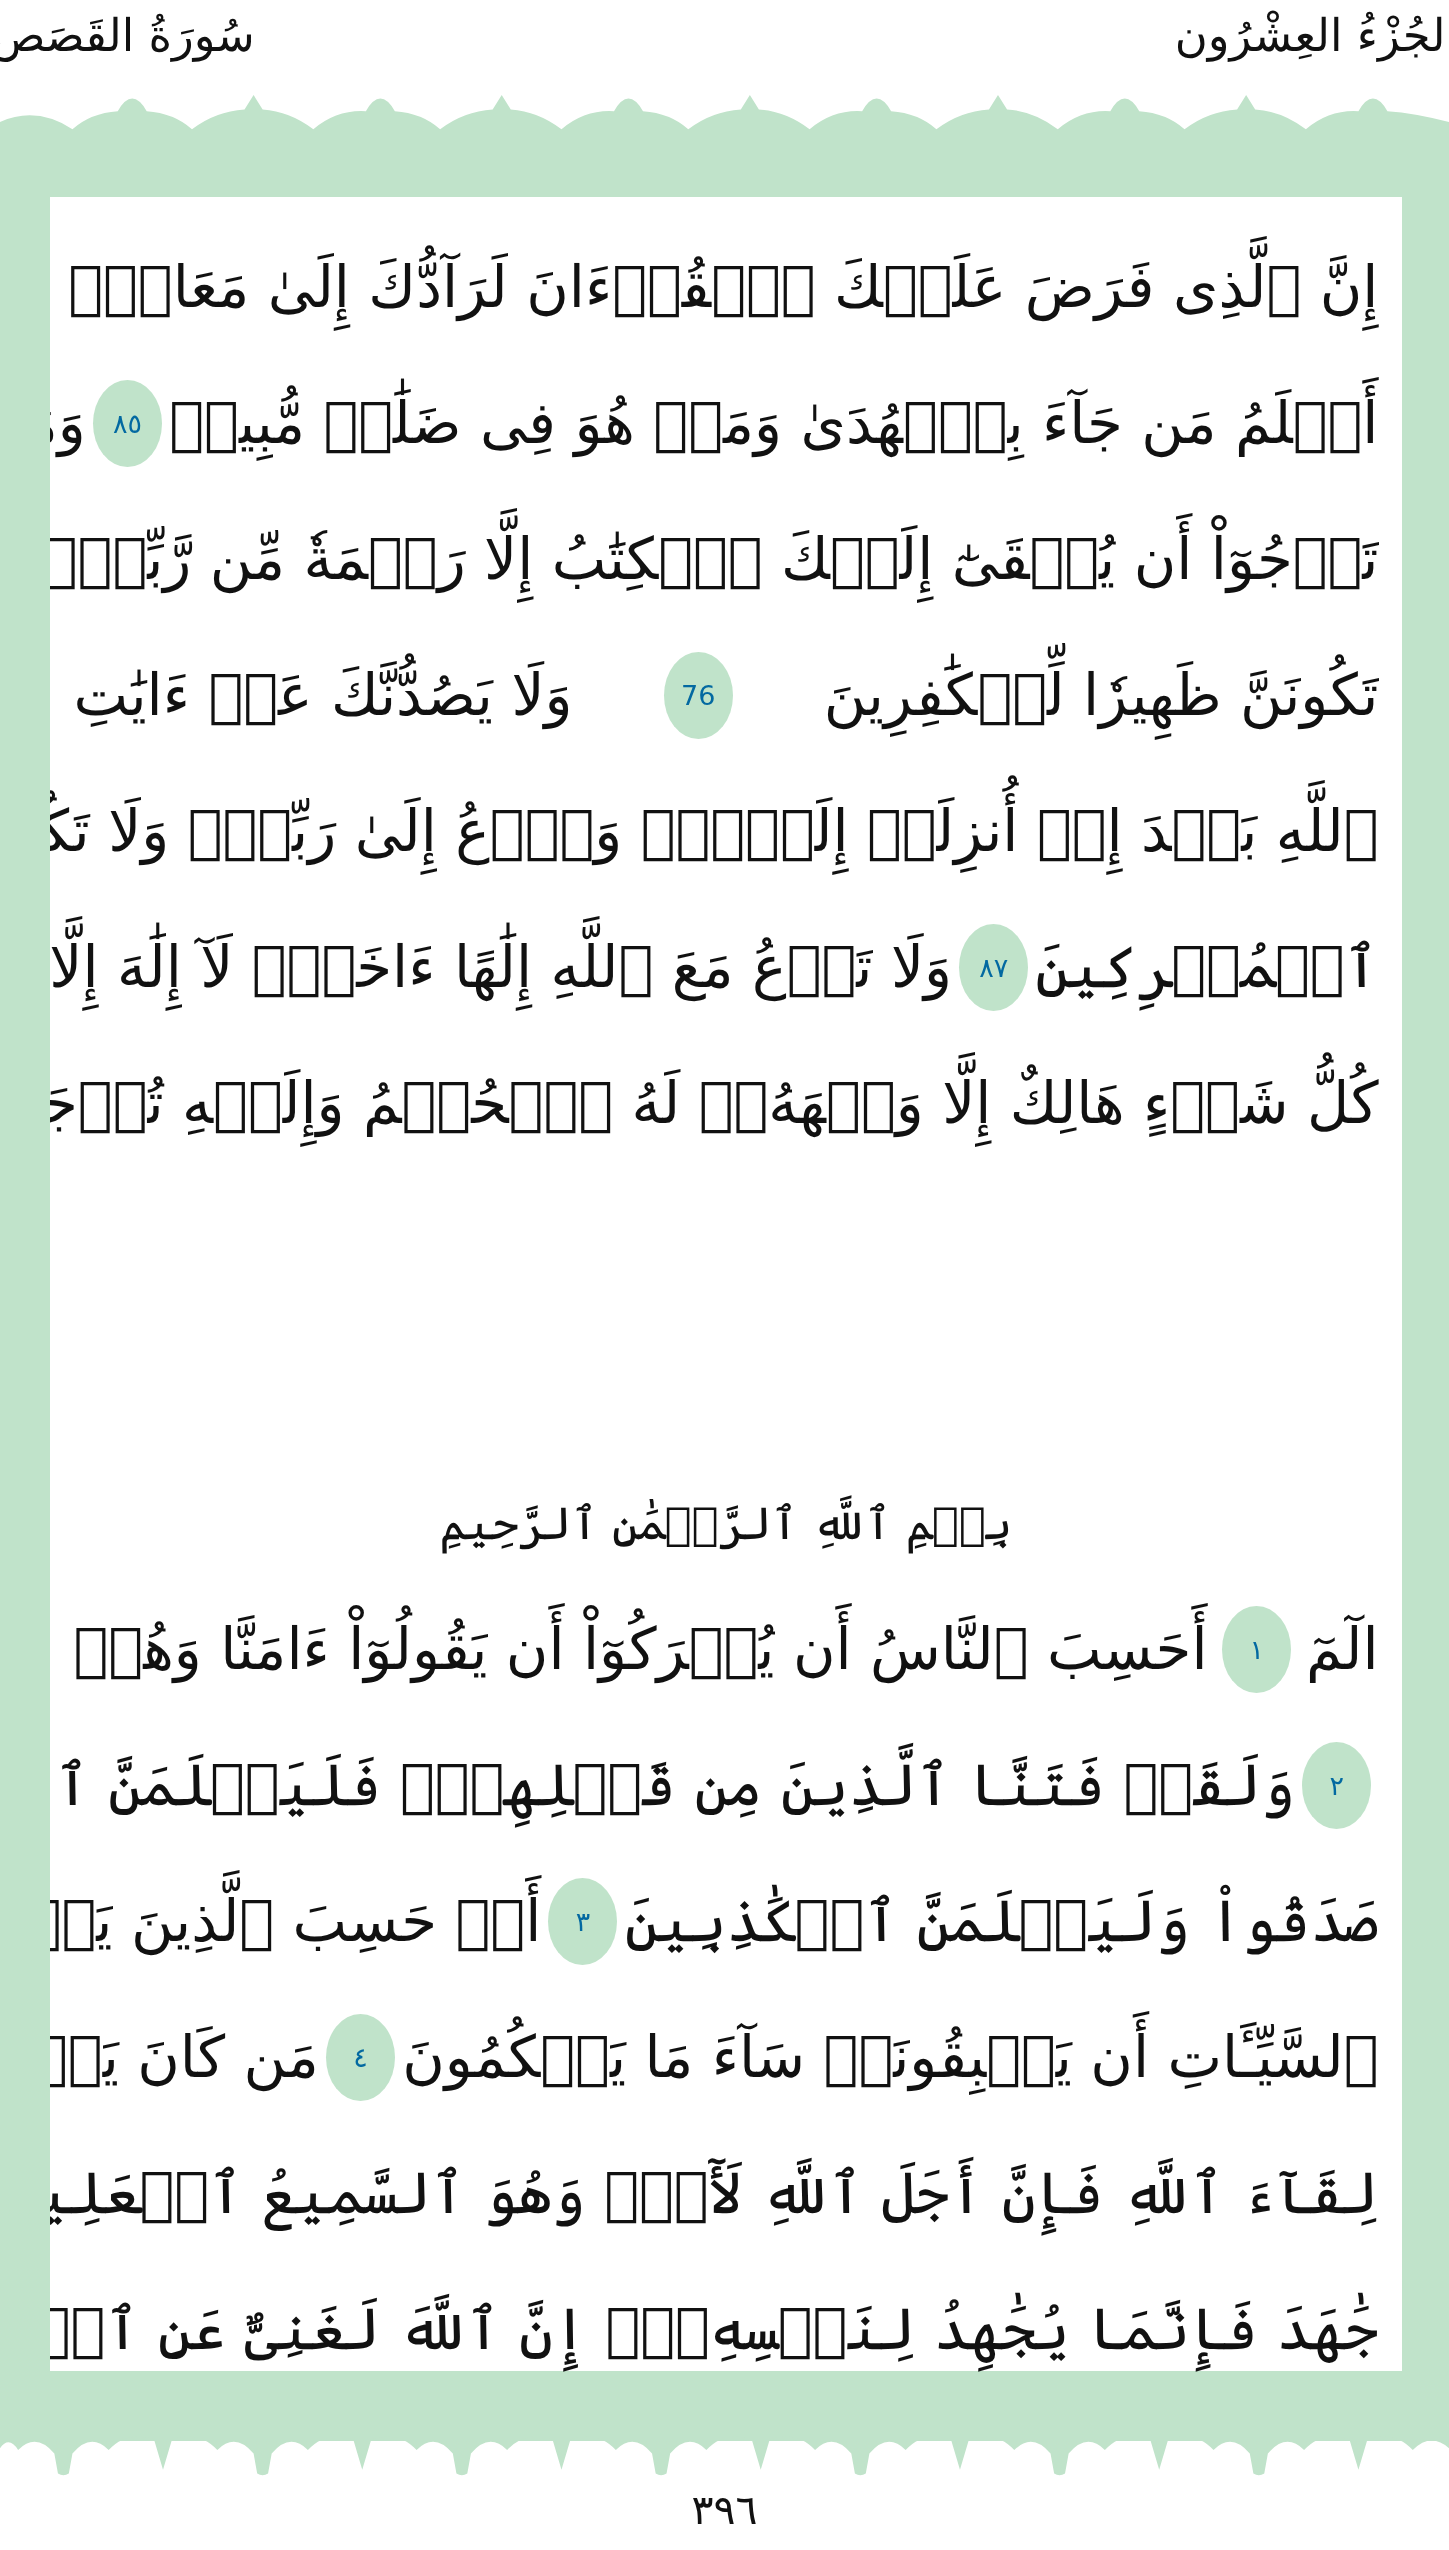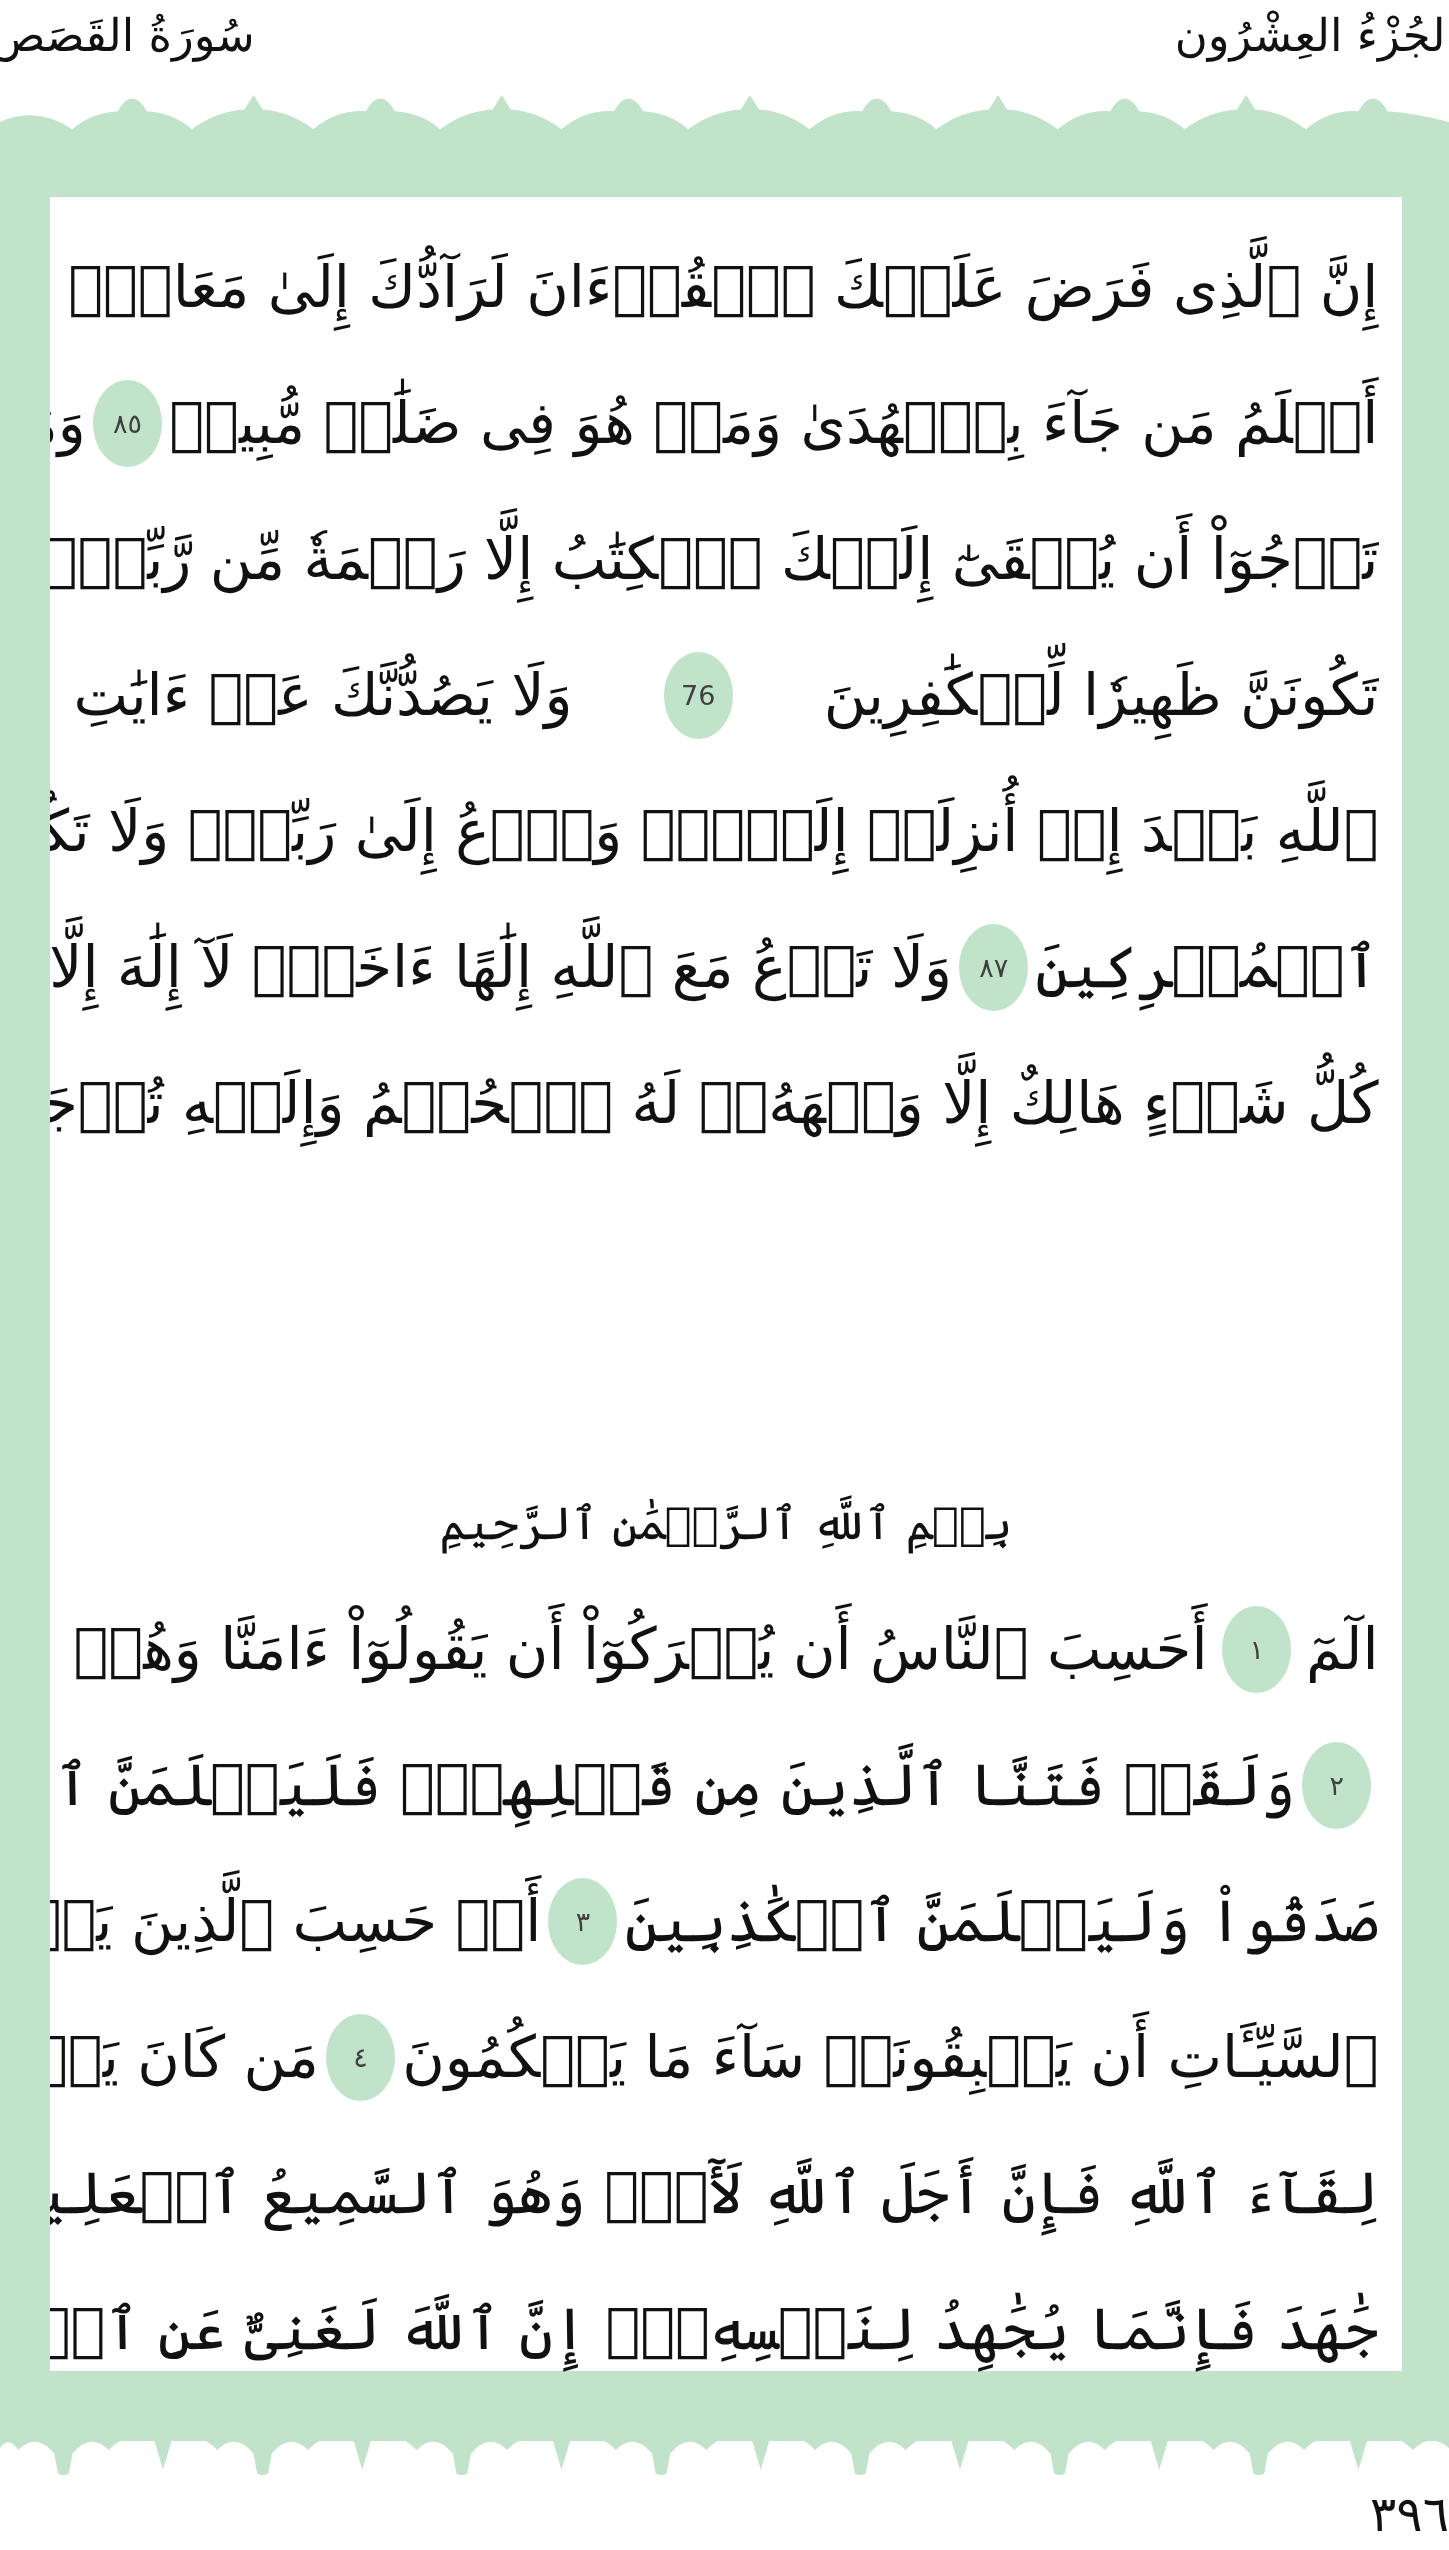--- a/index.html
+++ b/index.html
@@ -31,43 +31,43 @@
   .lines { position: absolute; left: 0; right: 0; }
   .line {
     height: 136px; direction: rtl; text-align: justify; text-align-last: justify;
     font-size: 58px; line-height: 136px; padding: 0 23.5px; white-space: nowrap; overflow: hidden;
     display: flex; justify-content: space-between; align-items: center;
   }
   .line .seg { white-space: nowrap; }
   .ayah-mark {
     display: inline-flex; align-items: center; justify-content: center;
     width: 69px; height: 87px; border-radius: 50% / 50%;
-    background: #C0E3CA; font-size: 27px; line-height: 1; color: #404040;
+    background: #C0E3CA; font-size: 27px; line-height: 1; color: #0369a1;
     font-family: "DejaVu Sans", sans-serif; margin: 0 7.2px; flex: 0 0 auto;
   }
   .banner {
     position: absolute; left: 21px; width: 1315px; top: 1116px; height: 147px;
     background: #C0E3CA;
   }
   .cartouche {
     position: absolute; left: 50%; top: 50%; transform: translate(-50%, -50%);
     width: 598px; height: 127px;
   }
   .cartouche svg { position: absolute; left: 0; top: 0; }
   .cartouche-text {
     position: absolute; left: 0; right: 0; top: 0; bottom: 0; display: flex;
     align-items: center; justify-content: center; font-size: 49px; direction: rtl;
   }
   .basmala {
     position: absolute; left: 0; right: 0; top: 1272px; height: 109px;
     display: flex; align-items: center; justify-content: center; font-size: 45px; direction: rtl;
   }
   .page-number {
-    position: absolute; left: 0; right: 0; top: 2486px; 
-    font-size: 49px; font-family: "DejaVu Sans", sans-serif; direction: rtl;
+    position: absolute; left: 0; right: 0; top: 2486px; text-align: center;
+    font-size: 41px; font-family: "DejaVu Sans", sans-serif; direction: rtl;
   }
 </style>
 </head>
 <body>
 
 <div class="running-head head-left">سُورَةُ القَصَص</div>
 <div class="running-head head-right">الجُزْءُ العِشْرُون</div>
 
 <div class="frame">
   <div class="frame-bg"></div>

